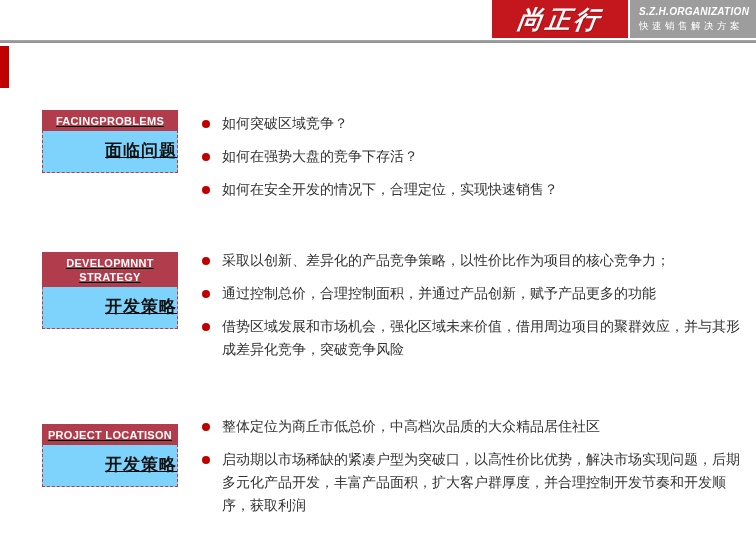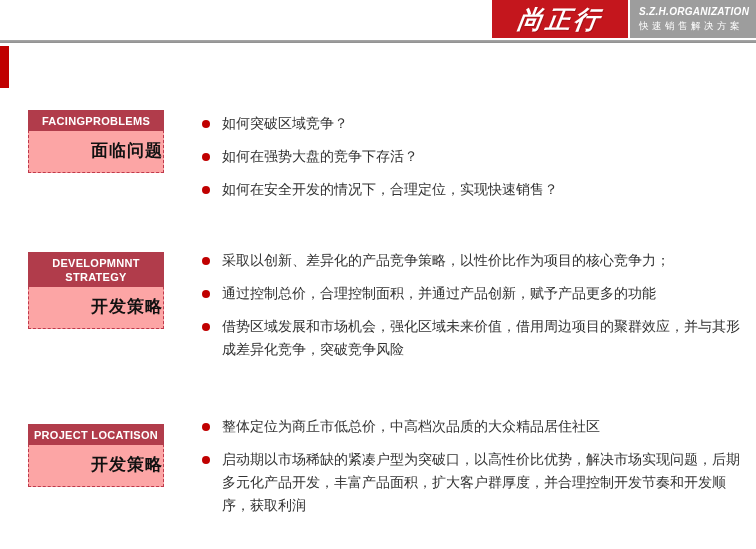--- a/index.html
+++ b/index.html
@@ -33,22 +33,22 @@
     letter-spacing:0.5px;white-space:nowrap;}
   .title-prefix{color:var(--accent-red);}
   .title-main{color:#1a1a1a;}
 
   
   .section{position:absolute;left:0;width:756px;}
   #section-1{top:110px;}
   #section-2{top:252px;}
   #section-3{top:424px;}
 
-  .label-box{position:absolute;left:28px;width:136px;border:1px dashed #c0394b;
-    background:#fca5a5;box-sizing:border-box;}
+  .label-box{position:absolute;left:42px;width:136px;border:1px dashed #c0394b;
+    background:#7dd3fc;box-sizing:border-box;text-decoration:underline;}
   .label-en{background:var(--box-red);color:#ffffff;font-weight:bold;font-size:11px;
     line-height:14px;text-align:center;padding:4px 2px 3px;margin:-1px -1px 0;letter-spacing:0.3px;}
   .label-cn{color:#111111;font-weight:bold;font-size:17px;text-align:right;
     padding:8px 0 10px;letter-spacing:1px;}
 
   .bullets{position:absolute;left:200px;width:552px;margin:0;padding:0;list-style:none;}
   #section-1 .bullets{top:2px;}
   #section-2 .bullets{top:-3px;}
   #section-3 .bullets{top:-9px;}
   .bullets li{display:flex;margin:0 0 10px 0;font-size:14px;line-height:23px;color:var(--text-dark);}

